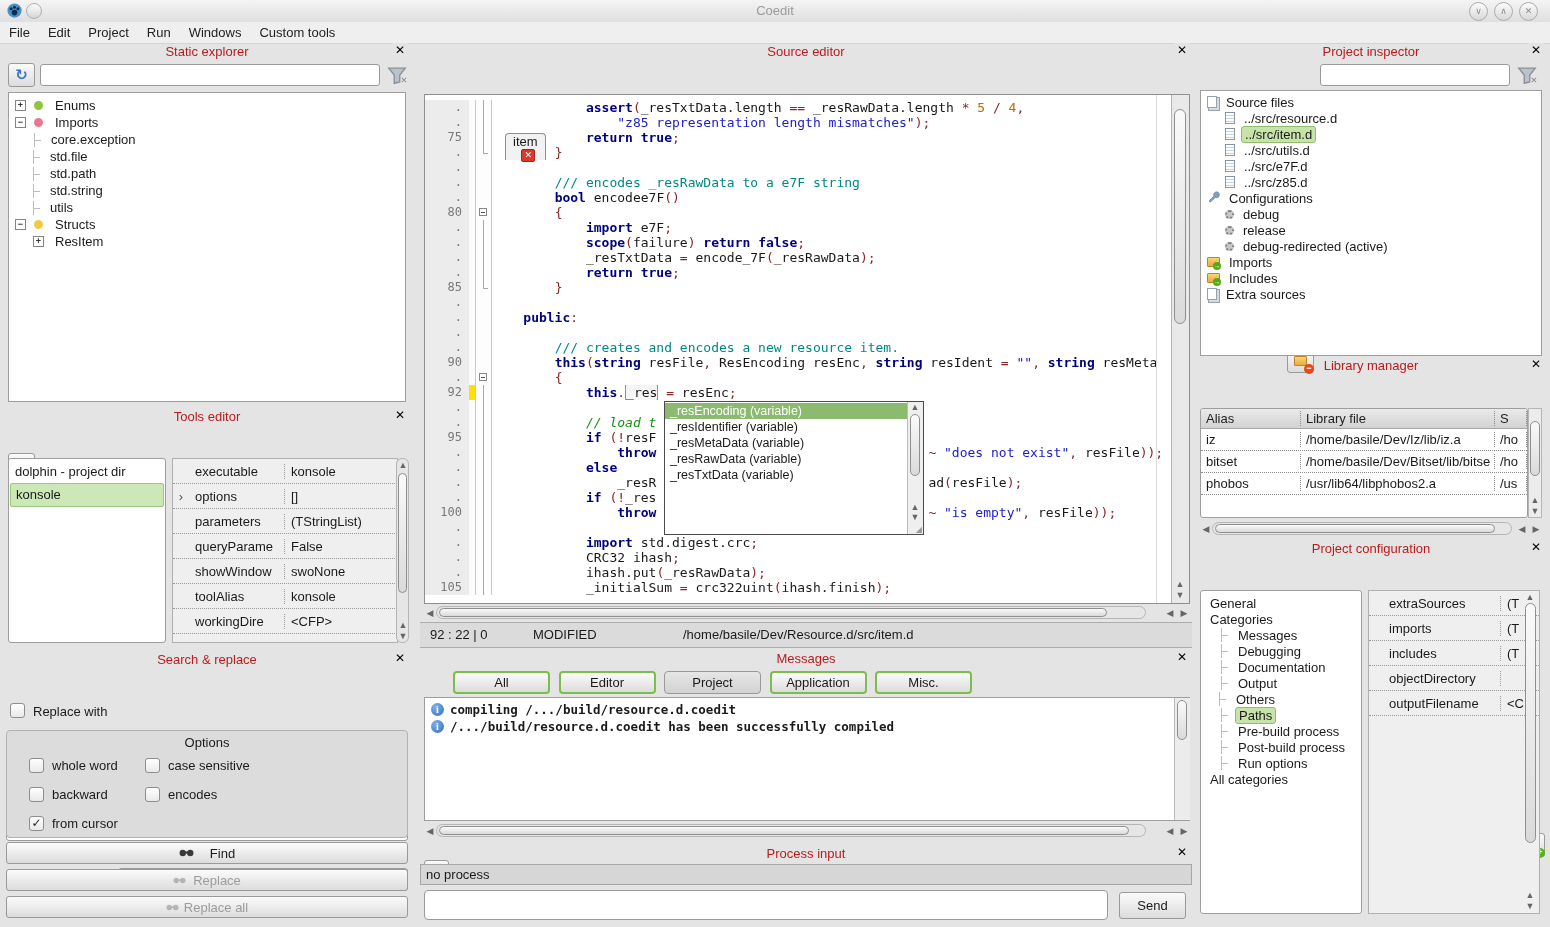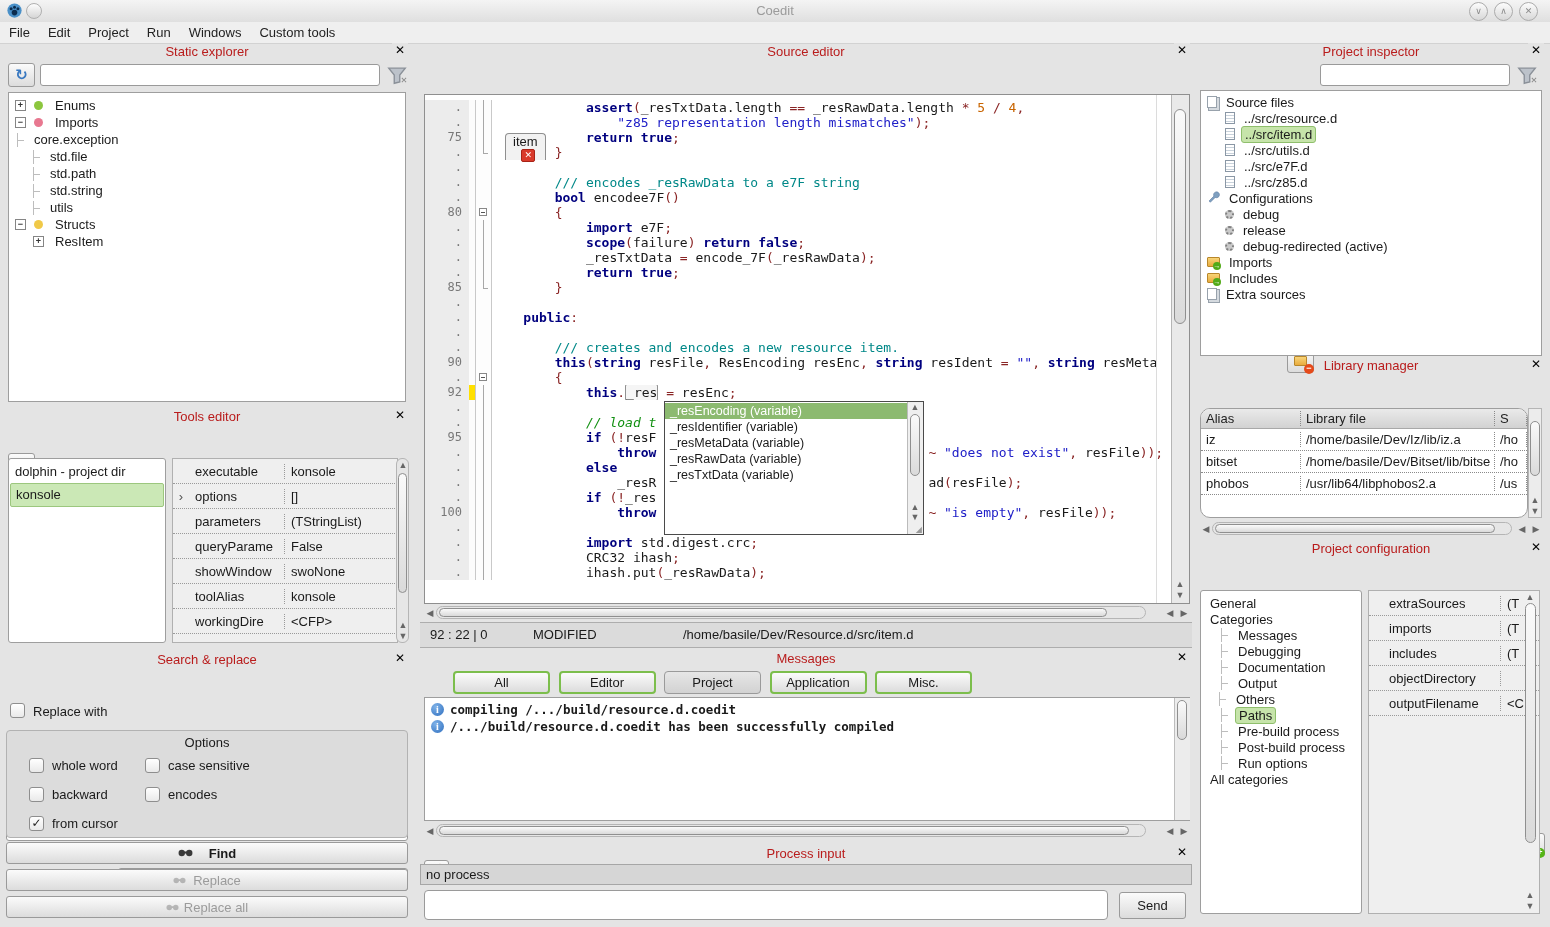--- a/index.html
+++ b/index.html
@@ -158,21 +158,21 @@
       <div class="trow" style="padding-left: 6px; height: 17px;">
         <span class="i-exp" style="margin-right: 8px;">+</span>
         <span class="i-dot" style="background: rgb(140, 198, 62); margin-right: 9px;"></span>
         <span class="tlabel">Enums</span>
       </div>
       <div class="trow" style="padding-left: 6px; height: 17px;">
         <span class="i-exp" style="margin-right: 8px;">−</span>
         <span class="i-dot" style="background: rgb(232, 120, 144); margin-right: 9px;"></span>
         <span class="tlabel">Imports</span>
       </div>
-      <div class="trow" style="padding-left: 8px; height: 17px;">
+      <div class="trow" style="padding-left: 25px; height: 17px;">
         <span class="tick"></span>
         <span class="tlabel">core.exception</span>
       </div>
       <div class="trow" style="padding-left: 24px; height: 17px;">
         <span class="tick"></span>
         <span class="tlabel">std.file</span>
       </div>
       <div class="trow" style="padding-left: 24px; height: 17px;">
         <span class="tick"></span>
         <span class="tlabel">std.path</span>
@@ -298,21 +298,21 @@
         <div style="position: absolute; display: flex; align-items: center; gap: 8px; left: 138px; top: 37px;">
           <span class="chk"></span>
           <span>encodes</span>
         </div>
         <div style="position: absolute; display: flex; align-items: center; gap: 8px; left: 22px; top: 66px;">
           <span class="chk">✓</span>
           <span>from cursor</span>
         </div>
       </div>
   </div>
-  <div class="abs btn" style="left:6px;top:842px;width:402px;height:22px;gap:16px;font-weight:bold;">
+  <div class="abs btn" style="left:6px;top:842px;width:402px;height:22px;gap:16px;">
     <span><svg width="15" height="10" viewBox="0 0 16 10">
           <circle cx="4" cy="5" r="3.4" fill="#3A3A3A"></circle>
           <circle cx="12" cy="5" r="3.4" fill="#3A3A3A"></circle>
           <rect x="6" y="3.4" width="4" height="2.2" fill="#3A3A3A"></rect>
         </svg></span>
     <span>Find</span>
   </div>
   <div class="abs btn dis" style="left:6px;top:869px;width:402px;height:22px;gap:7px;">
     <span style="opacity:.4"><svg width="13" height="9" viewBox="0 0 16 10">
           <circle cx="4" cy="5" r="3.4" fill="#666"></circle>
@@ -530,20 +530,26 @@
           <span class="ln">.</span>
           <span class="mk"></span>
           <span class="fd line"></span>
           <span class="ct"><span>            CRC32 ihash</span><span class="sy">;</span></span>
         </div>
         <div class="cline">
           <span class="ln">.</span>
           <span class="mk"></span>
           <span class="fd line"></span>
           <span class="ct"><span>            ihash.put</span><span class="sy">(</span><span>_resRawData</span><span class="sy">);</span></span>
+        </div>
+        <div class="cline">
+          <span class="ln">105</span>
+          <span class="mk"></span>
+          <span class="fd line"></span>
+          <span class="ct"><span>            _initialSum </span><span class="sy">=</span><span> crc322uint</span><span class="sy">(</span><span>ihash.finish</span><span class="sy">);</span></span>
         </div>
       </div>
     <div style="position:absolute;left:731px;top:0;bottom:0;width:1px;background:#DCDCDC;"></div>
 
     <div class="pop" style="left:239px;top:306px;width:260px;height:134px;" id="popup">
       <div id="popitems" style="position:absolute;left:0;top:1px;right:15px;">
           <div class="pop-item sel">_resEncoding (variable)</div>
           <div class="pop-item">_resIdentifier (variable)</div>
           <div class="pop-item">_resMetaData (variable)</div>
           <div class="pop-item">_resRawData (variable)</div>
@@ -735,21 +741,21 @@
       <span class="i-pencil">✎</span>
     </div>
   <div class="abs tbtn" style="left:1489px;top:379px;">
       <span class="i-folder"></span>
       <span class="bdg b">⚙</span>
     </div>
   <div class="abs tbtn" style="left:1518px;top:379px;">
       <span class="i-folder"></span>
       <span class="bdg g">+</span>
     </div>
-  <div class="abs whitebox" style="left:1200px;top:408px;width:328px;height:110px;border-radius:10px;" id="lib-table">
+  <div class="abs whitebox" style="left:1200px;top:408px;width:328px;height:110px;border-radius:3px;" id="lib-table">
       <div class="grow lmhead" style="height: 20px; background: linear-gradient(rgb(234, 234, 234), rgb(210, 210, 210));">
         <span class="lmcell" style="width: 100px; flex: 0 0 auto;">Alias</span>
         <span class="lmcell" style="width: 194px; flex: 0 0 auto;">Library file</span>
         <span class="lmcell" style="width: 32px; flex: 0 0 auto;">S</span>
       </div>
       <div class="grow" style="height: 22px; background: rgb(255, 255, 255); border-bottom: 1px dotted rgb(138, 138, 138);">
         <span class="lmcell" style="width: 100px; flex: 0 0 auto;">iz</span>
         <span class="lmcell" style="width: 194px; flex: 0 0 auto;">/home/basile/Dev/Iz/lib/iz.a</span>
         <span class="lmcell" style="width: 32px; flex: 0 0 auto;">/ho</span>
       </div>

